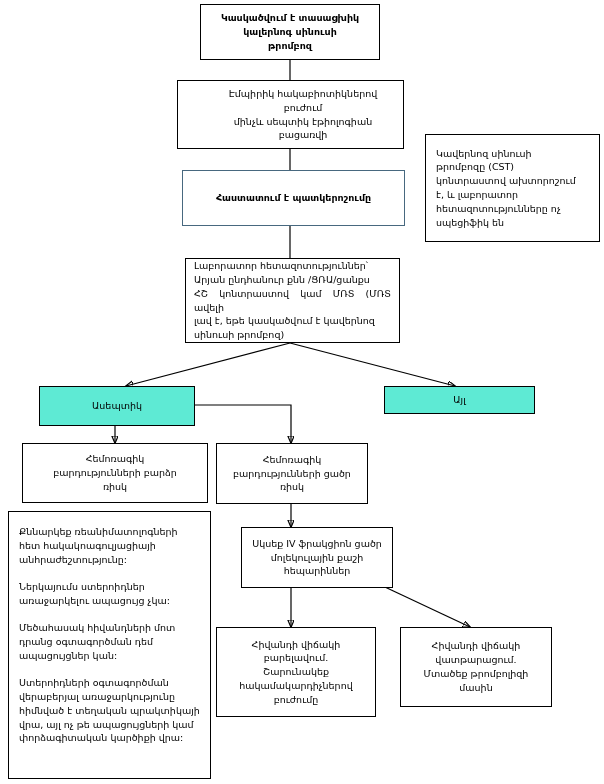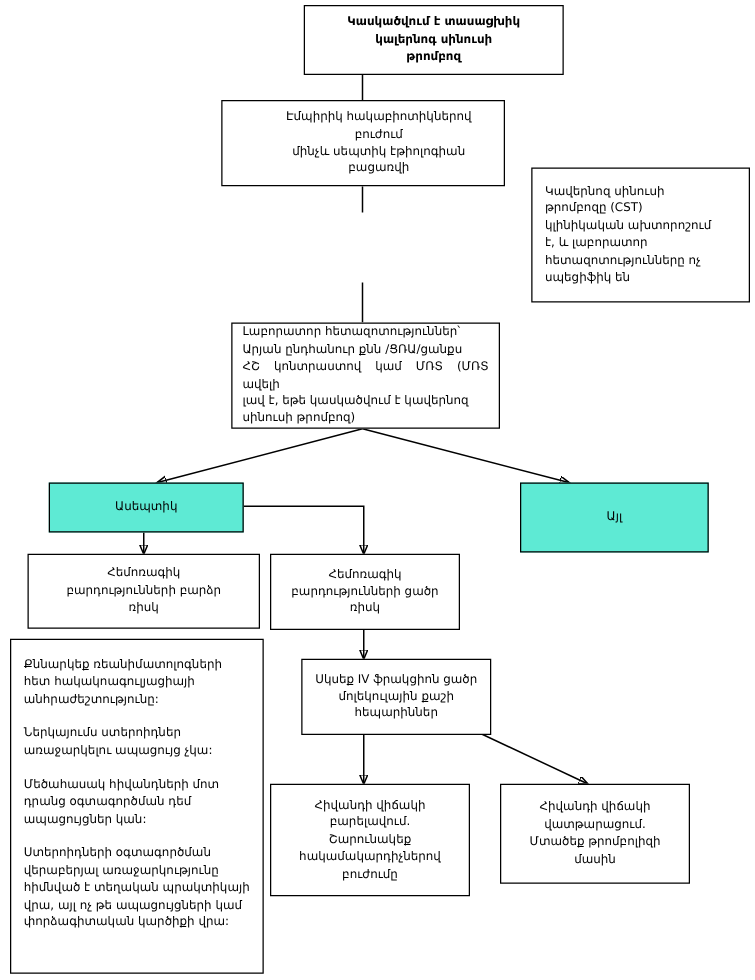--- a/index.html
+++ b/index.html
@@ -92,54 +92,57 @@
 
     <polyline points="195,405 291,405 291,443" marker-end="url(#arrow)"></polyline>
 
     <line x1="291" y1="504" x2="291" y2="527" marker-end="url(#arrow)"></line>
 
     <line x1="291" y1="588" x2="291" y2="627" marker-end="url(#arrow)"></line>
 
     <line x1="370" y1="580" x2="470" y2="627" marker-end="url(#arrow)"></line>
   </svg>
 
-  <div class="node bold" style="left:200px; top:4px; width:208px; height:56px;margin-left:43px;">
+  <div class="node bold" style="left:200px; top:4px; width:180px; height:56px;">
     <span class="txt">Կասկածվում է տասացխիկ
 կալերնոգ սինուսի
 թրոմբոզ</span>
   </div>
 
   <div class="node" style="left:177px; top:80px; width:227px; height:69px;padding-left:31px;">
     <span class="txt">Էմպիրիկ հակաբիոտիկներով բուժում
 մինչև սեպտիկ էթիոլոգիան բացառվի</span>
   </div>
 
+  <div class="node blueborder bold" style="left:182px; top:170px; width:223px; height:56px;">
+    <span class="txt">Հաստատում է պատկերոշումը</span>
+  </div>
 
   <div class="node leftalign" style="left:425px; top:134px; width:175px; height:108px; padding:8px 10px;">
     <span class="txt">Կավերնոզ սինուսի
 թրոմբոզը (CST)
-կլինիկական ախտորոշում
+կոնտրաստով ախտորոշում
 է, և լաբորատոր
 հետազոտությունները ոչ
 սպեցիֆիկ են</span>
   </div>
 
   <div class="node just" style="left:185px; top:258px; width:215px; height:85px; padding:17px 8px;">
     <span class="txt">Լաբորատոր          հետազոտություններ՝
 Արյան ընդհանուր քնն /ՑՌԱ/ցանքս
 ՀՇ կոնտրաստով  կամ ՄՌՏ (ՄՌՏ ավելի
 լավ է, եթե կասկածվում է կավերնոզ
 սինուսի թրոմբոզ)</span>
   </div>
 
   <div class="node shaded" style="left:39px; top:386px; width:156px; height:40px;">
     <span class="txt">Ասեպտիկ</span>
   </div>
 
-  <div class="node shaded" style="left:384px; top:386px; width:151px; height:56px;margin-left:32px;">
+  <div class="node shaded" style="left:384px; top:386px; width:151px; height:28px;">
     <span class="txt">Այլ</span>
   </div>
 
   <div class="node" style="left:22px; top:443px; width:186px; height:60px;">
     <span class="txt">Հեմոռագիկ
 բարդությունների բարձր
 ռիսկ</span>
   </div>
 
   <div class="node" style="left:216px; top:443px; width:152px; height:61px;">

